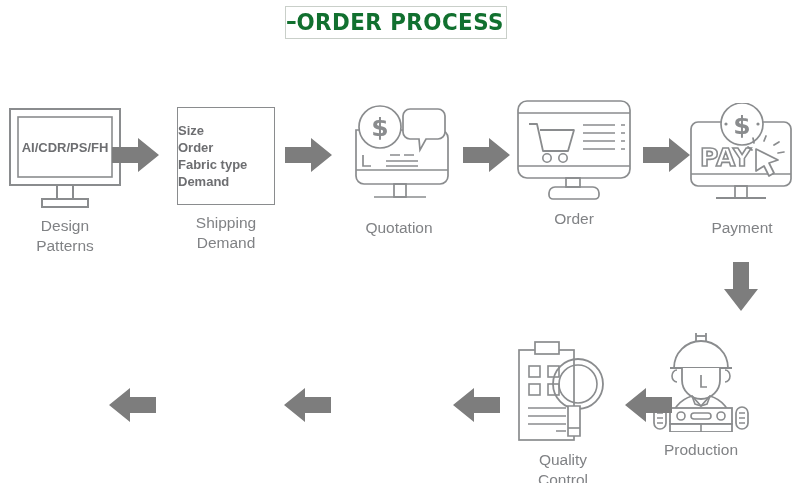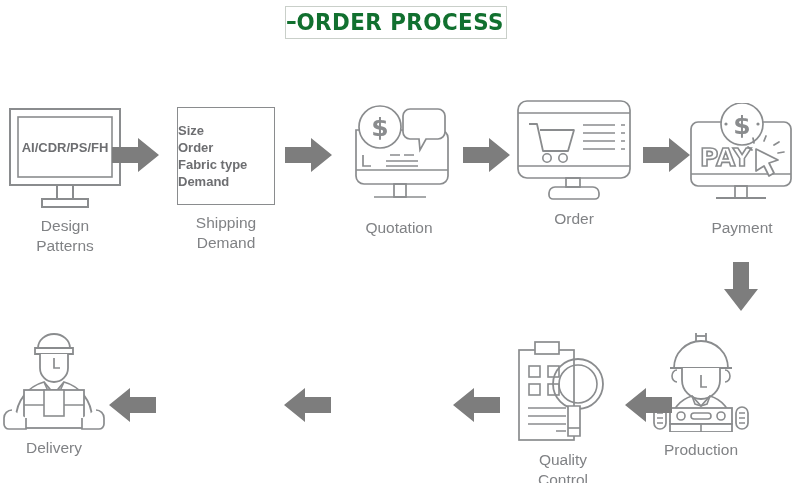--- a/index.html
+++ b/index.html
@@ -312,37 +312,14 @@
       </svg>
   </div>
 
 
   <div class="arrow" style="left:108px; top:388px;">
     <svg width="48" height="34" viewBox="0 0 48 34">
         <path d="M48 9 H22 V0 L1 17 L22 34 V25 H48 Z" fill="#7d7d7d"></path>
       </svg>
   </div>
 
-  <div class="step" style="left:2px; top:328px; width:104px;">
-    <div class="step-art">
-      <svg width="104" height="102" viewBox="0 0 104 102">
-
-        <path d="M36 20 a16 14 0 0 1 32 0 Z" fill="#fff" stroke="#8a8c8e" stroke-width="1.8"></path>
-        <path d="M33 20 H71 V26 H33 Z" fill="#fff" stroke="#8a8c8e" stroke-width="1.8"></path>
-
-        <path d="M38 26 V40 a14 14 0 0 0 28 0 V26" fill="#fff" stroke="#8a8c8e" stroke-width="1.8"></path>
-        <path d="M52 30 V40 H58" fill="none" stroke="#8a8c8e" stroke-width="1.7"></path>
-
-        <path d="M14 90 a38 38 0 0 1 28 -36 L52 66 L62 54 a38 38 0 0 1 28 36" fill="#fff" stroke="#8a8c8e" stroke-width="1.8"></path>
-        <path d="M42 54 L46 63 L52 66 L58 63 L62 54" fill="none" stroke="#8a8c8e" stroke-width="1.6"></path>
-
-        <rect x="22" y="62" width="60" height="38" fill="#fff" stroke="#8a8c8e" stroke-width="1.8"></rect>
-        <path d="M22 77 H82" stroke="#8a8c8e" stroke-width="1.6"></path>
-        <rect x="42" y="62" width="20" height="26" fill="#fff" stroke="#8a8c8e" stroke-width="1.6"></rect>
-
-        <path d="M10 82 a8 8 0 0 0 -8 8 v6 a5 5 0 0 0 5 5 H24 V90" fill="#fff" stroke="#8a8c8e" stroke-width="1.7"></path>
-        <path d="M94 82 a8 8 0 0 1 8 8 v6 a5 5 0 0 1 -5 5 H80 V90" fill="#fff" stroke="#8a8c8e" stroke-width="1.7"></path>
-      </svg>
-    </div>
-    <div class="step-label">Delivery</div>
-  </div>
 
 </div>
 
 </body></html>

